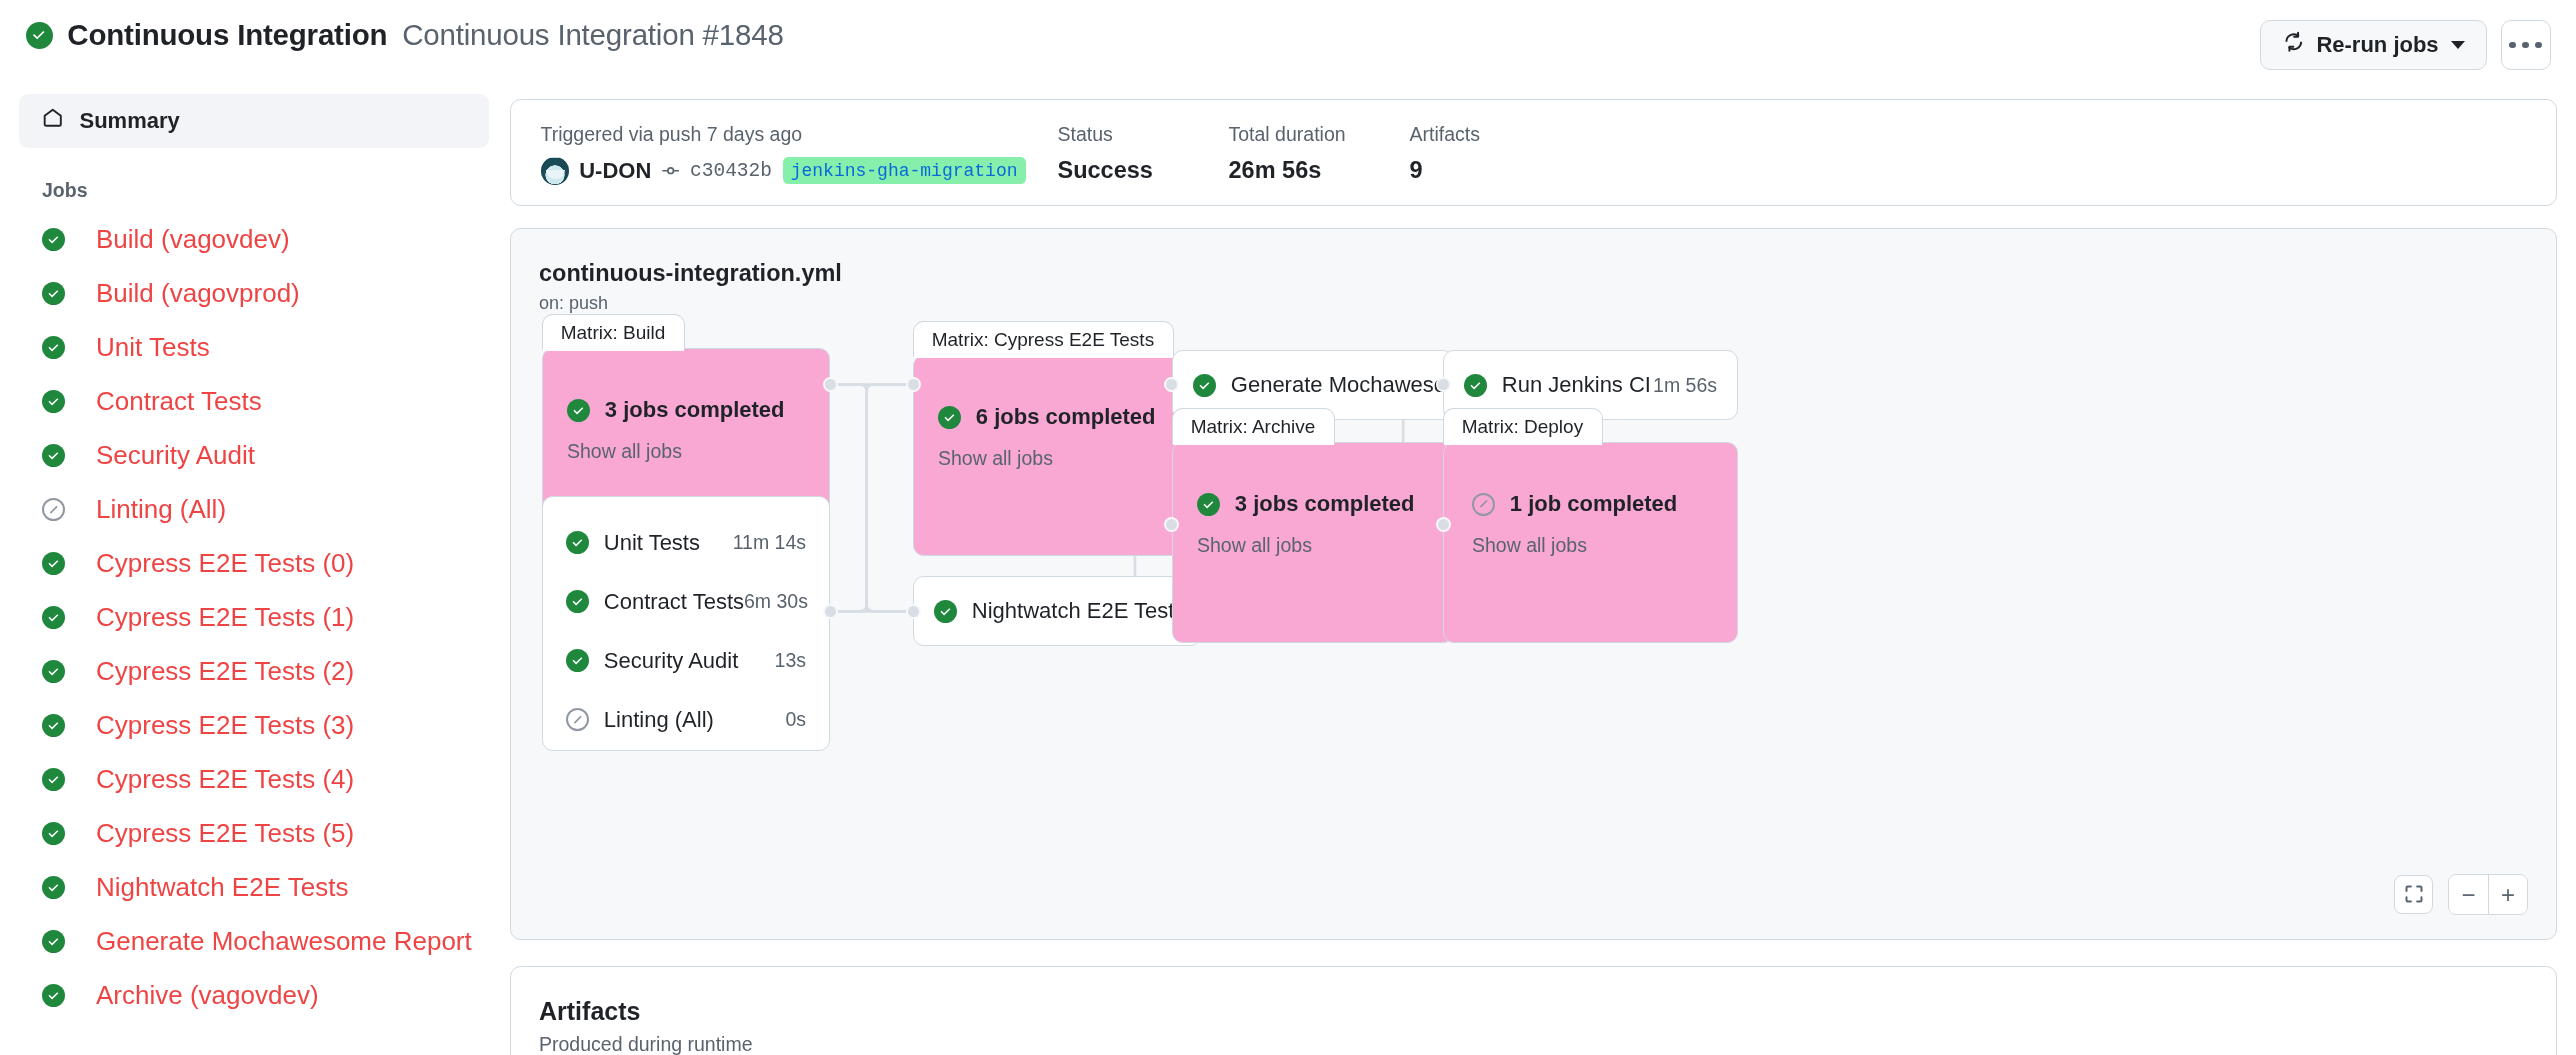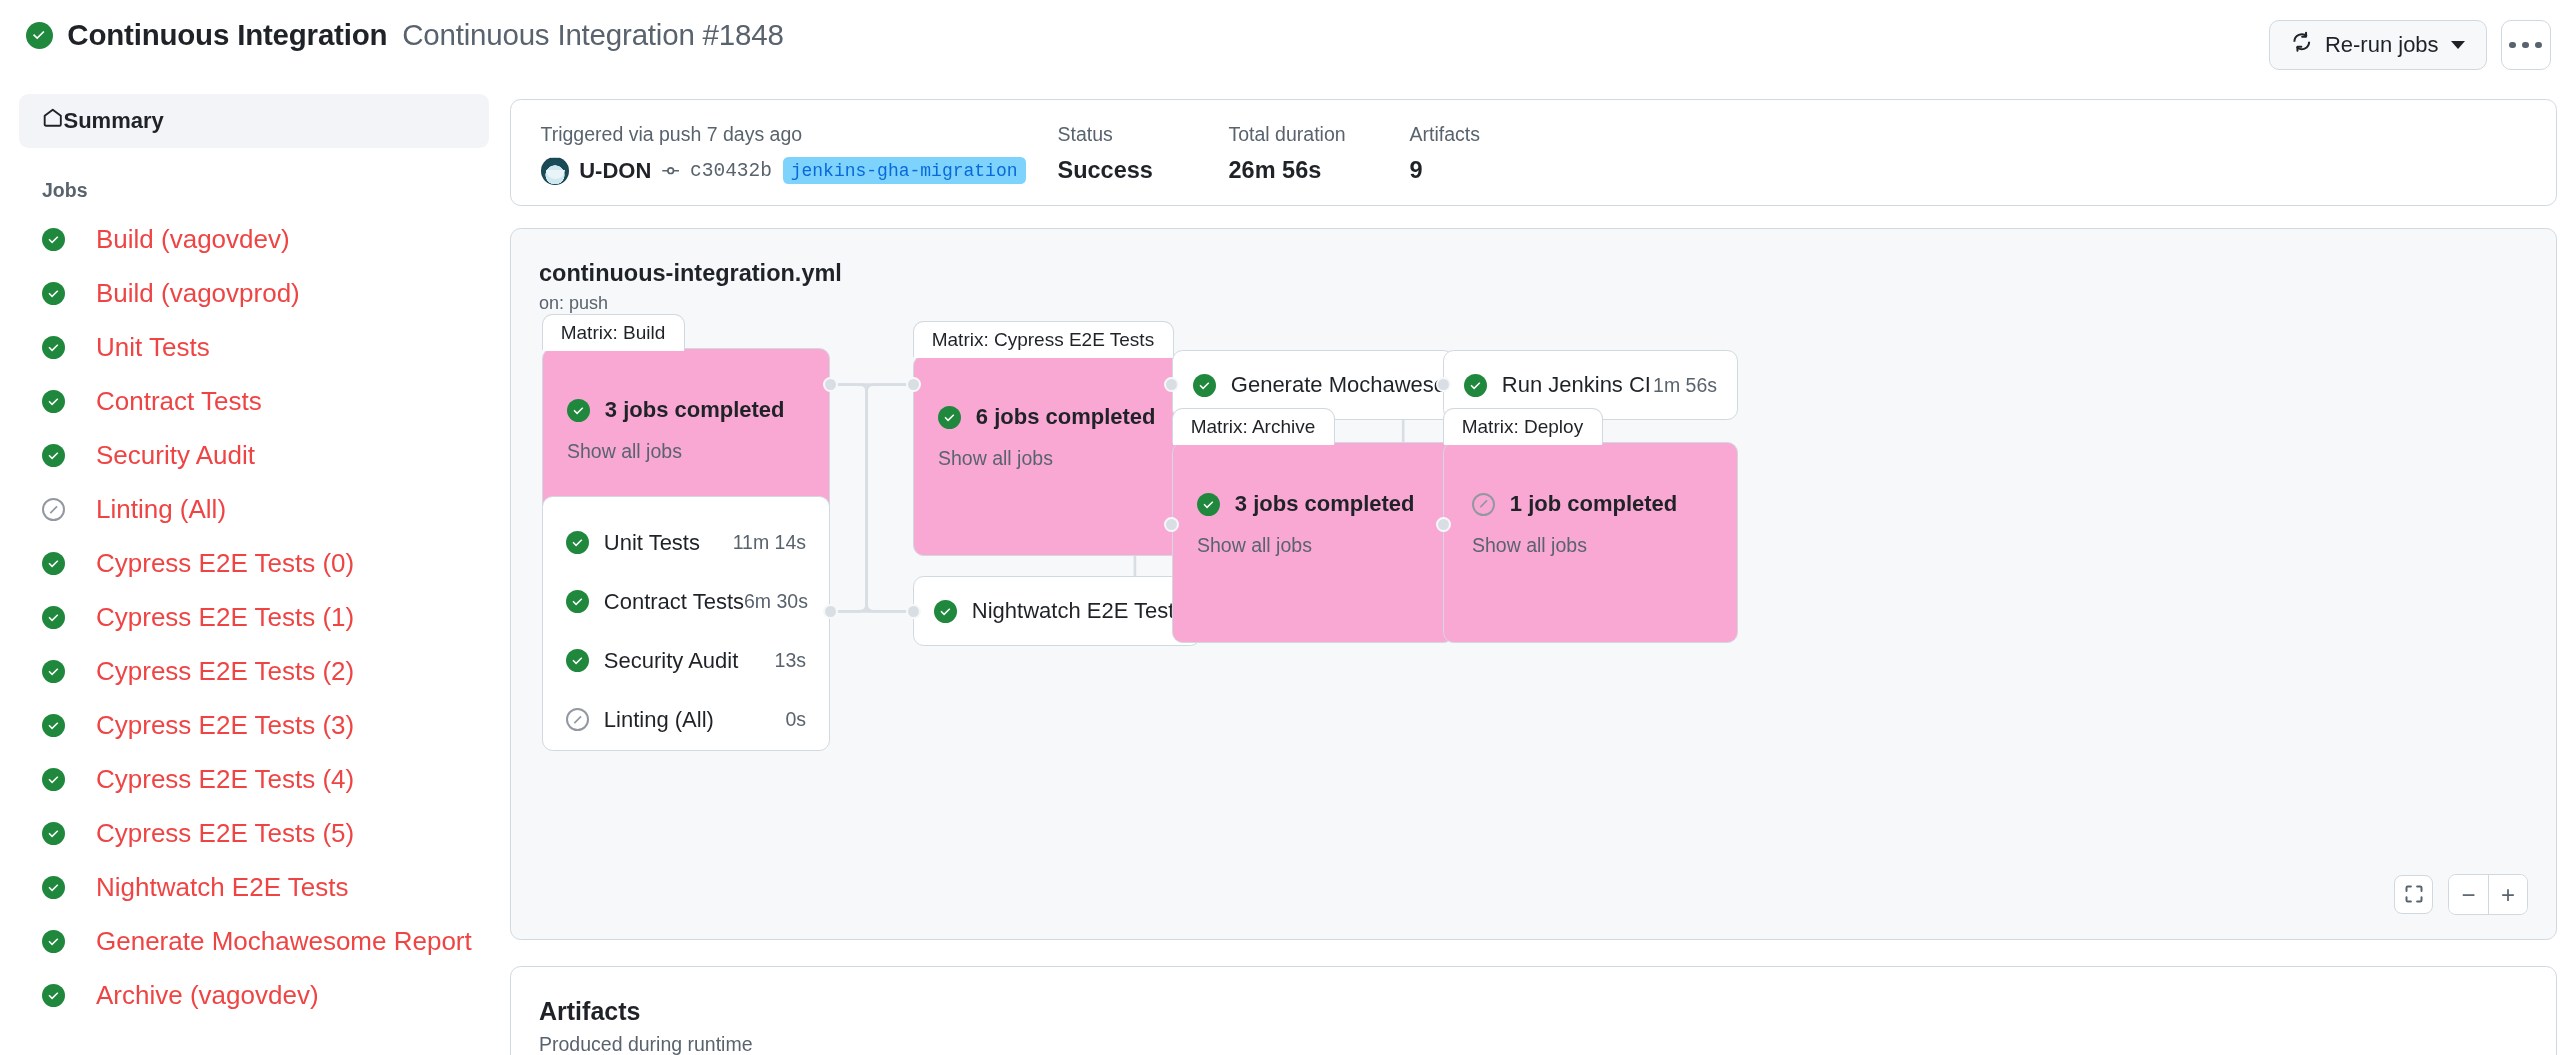--- a/index.html
+++ b/index.html
@@ -19,21 +19,21 @@
   }
   .hdr-left { display: flex; align-items: center; gap: 14.8px; }
   .hdr-title { font-size: 29.5px; font-weight: 700; letter-spacing: -0.2px; color: #1f2328; }
   .hdr-sub { font-size: 29.5px; font-weight: 400; color: #59636e; letter-spacing: -0.2px; }
   .hdr-right { margin-left: auto; display: flex; align-items: center; gap: 13.4px; }
 
   .btn {
     display: flex; align-items: center; gap: 12px;
     height: 50px; padding: 0 21.5px;
     background: #f6f8fa; border: 0.7px solid #d1d9e0; border-radius: 10px;
-    font-size: 22px; font-weight: 400; color: #1f2328; cursor: pointer;
+    font-size: 22px; font-weight: 700; color: #1f2328; cursor: pointer;
     white-space: nowrap;
     margin-top: 20px;
   }
   .btn-icon-only {
     width: 50px; height: 50px; padding: 0; justify-content: center;
     background: #ffffff;
   }
   .caret {
     width: 0; height: 0; border-left: 7.4px solid transparent;
     border-right: 7.4px solid transparent; border-top: 8px solid #1f2328;
@@ -49,21 +49,21 @@
   .ck svg { display: block; }
   .skip {
     display: inline-flex; align-items: center; justify-content: center;
     border-radius: 50%; border: 2px solid #9198a1; background: transparent; flex: none;
   }
   .skip svg { display: block; }
 
   
   .sidebar { position: absolute; top: 94px; left: 19px; width: 470px; }
   .side-summary {
-    display: flex; align-items: center; 
+    display: flex; align-items: center; gap: 16px;
     height: 54px; padding: 0 23px; border-radius: 9.4px;
     background: #f2f4f7; font-size: 22px; font-weight: 600; color: #1f2328;
     cursor: pointer;
   }
   .side-heading {
     font-size: 19.5px; font-weight: 600; color: #59636e;
     padding: 31px 0 10.7px 23px;
   }
   .side-item {
     display: flex; align-items: center; gap: 31px;
@@ -93,21 +93,21 @@
     position: relative; overflow: hidden;
   }
   .avatar::after {
     content: ""; position: absolute; left: 4.7px; top: 12.7px;
     width: 19px; height: 8.7px; border-radius: 0 0 9.4px 9.4px; background: #e8f4f8;
   }
   .user-name { font-size: 22px; font-weight: 600; color: #1f2328; }
   .commit-sha { font-size: 19.5px; color: #59636e; font-family: "Liberation Mono", monospace; }
   .branch-badge {
     font-family: "Liberation Mono", monospace; font-size: 18px; color: #0969da;
-    background: #7dd3fc; border-radius: 5.4px; padding: 3.4px 8px;
+    background: #86efac; border-radius: 5.4px; padding: 3.4px 8px;
   }
   .commit-icon { width: 17.4px; height: 17.4px; flex: none; }
 
   
   #graph-card { left: 510px; top: 228px; width: 2047px; height: 712px; background: #f6f8fa; }
   .graph-title { position: absolute; left: 28px; top: 31px; font-size: 23.5px; font-weight: 600; color: #1f2328; }
   .graph-sub { position: absolute; left: 28px; top: 64px; font-size: 18px; color: #59636e; }
   .graph-canvas { position: absolute; inset: 0; }
 
   .group {

